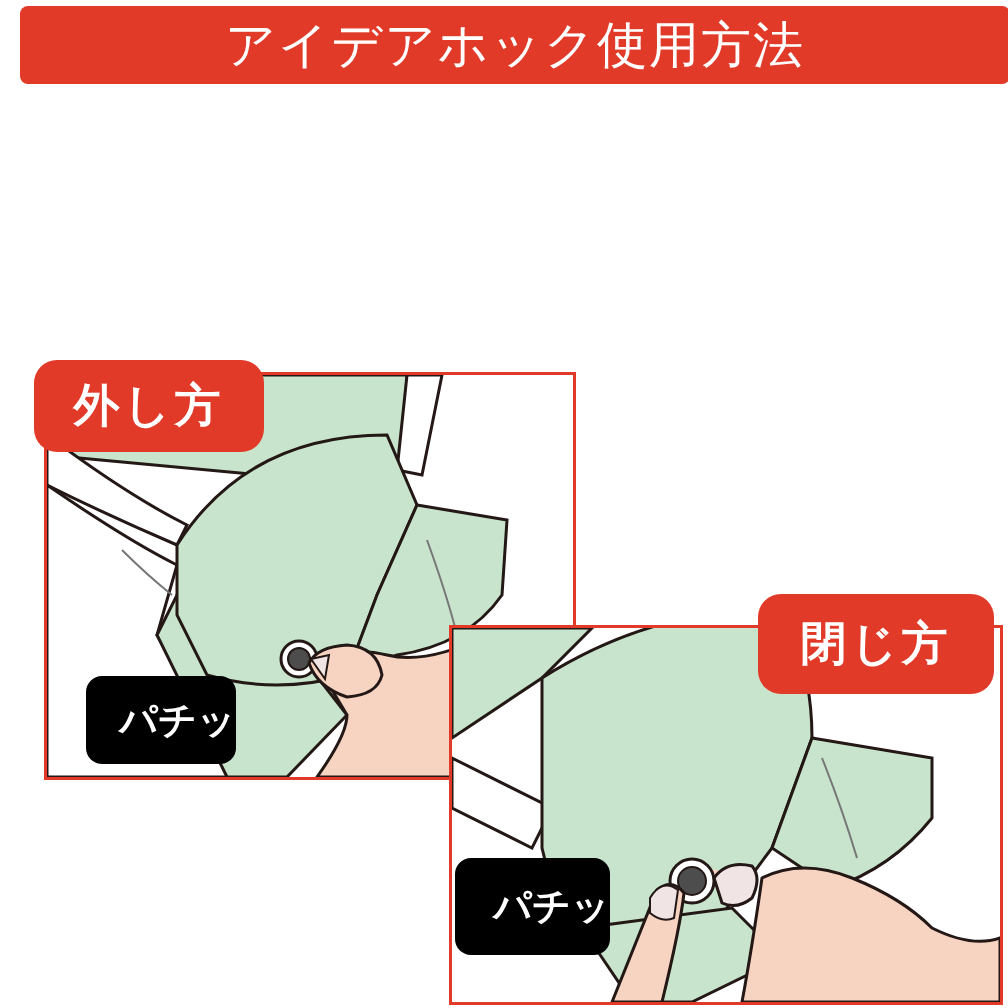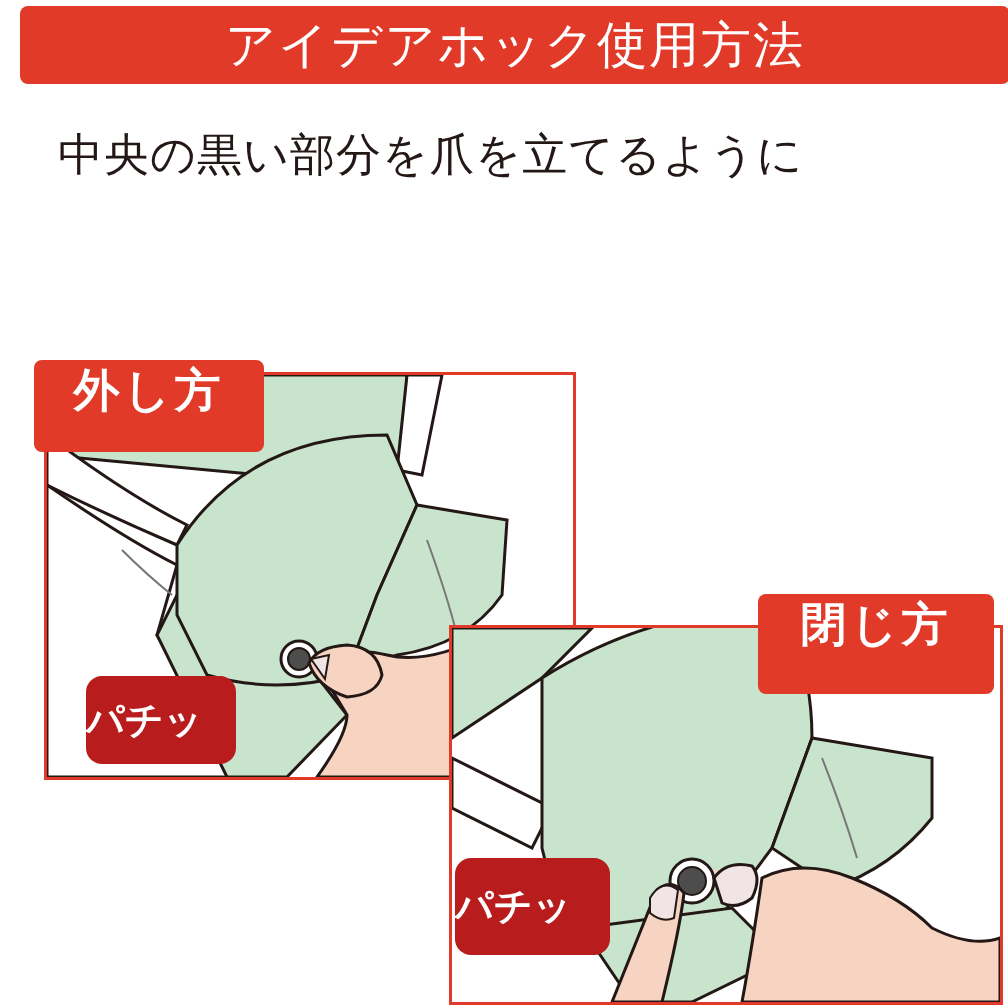--- a/index.html
+++ b/index.html
@@ -10,39 +10,38 @@
                align-items:center; justify-content:center; }
   .title-text { color:#ffffff; font-size:50px; font-weight:300; letter-spacing:2px; }
   .desc { position:absolute; left:58px; top:118px; width:920px; color:#231815;
           font-size:45px; line-height:73px; font-weight:400; letter-spacing:1px; }
   .desc div { white-space:nowrap; }
   .panel { position:absolute; border:3px solid #e23a28; background:#ffffff; overflow:hidden; }
   .panel svg { position:absolute; left:0; top:0; }
   .panel-a { left:44px; top:372px; width:526px; height:402px; }
   .panel-b { left:449px; top:625px; width:548px; height:374px; }
   .badge { position:absolute; background:#e23a28; color:#fff; font-weight:bold;
-           font-size:46px; border-radius:8px; display:flex; 
+           font-size:46px; border-radius:23px; display:flex; align-items:center;
            justify-content:center; letter-spacing:4px; }
   .badge-a { left:34px; top:360px; width:230px; height:92px; }
   .badge-b { left:758px; top:594px; width:236px; height:100px; }
-  .sfx { position:absolute; background:#b91c1c; color:#fff; font-weight:bold;
+  .sfx { position:absolute; background:#000000; color:#fff; font-weight:bold;
          font-size:38px; border-radius:16px; display:flex; align-items:center;
-         justify-content:flex-start; }
+         justify-content:flex-end; }
   .sfx-a { left:86px; top:676px; width:150px; height:88px; }
   .sfx-b { left:455px; top:858px; width:155px; height:97px; }
 </style>
 </head>
 <body>
 
 <div class="title-bar">
   <span class="title-text">アイデアホック使用方法</span>
 </div>
 
 <div class="desc">
-  <div>中央の黒い部分を爪を立てるように</div>
 </div>
 
 <div class="panel panel-a">
   <svg width="526" height="402" viewBox="0 0 526 402">
 
     <path d="M0 60 L0 0 L360 0 L355 90 L320 110 L0 80 Z" fill="#c8e4cc" stroke="#231815" stroke-width="3"></path>
     <path d="M360 0 L395 0 L375 100 L350 95 Z" fill="#ffffff" stroke="#231815" stroke-width="3"></path>
     <path d="M0 60 Q80 120 140 150 L130 170 Q60 140 0 110 Z" fill="#ffffff" stroke="#231815" stroke-width="3"></path>
     <path d="M0 110 Q80 165 130 190 L110 260 L150 330 L240 402 L0 402 Z" fill="#ffffff" stroke="#231815" stroke-width="3"></path>
 

